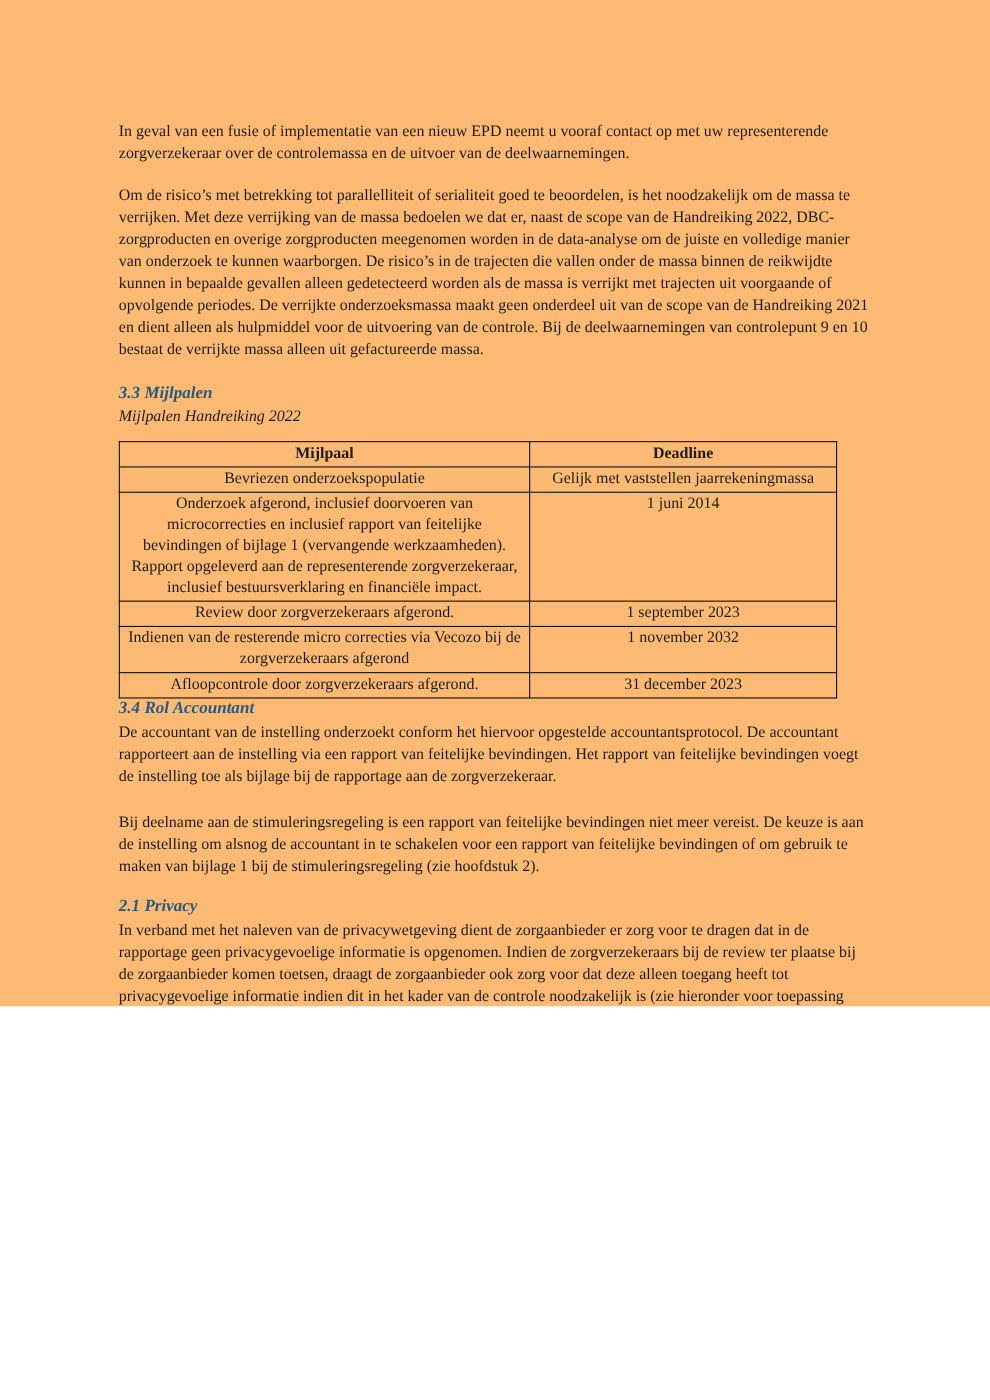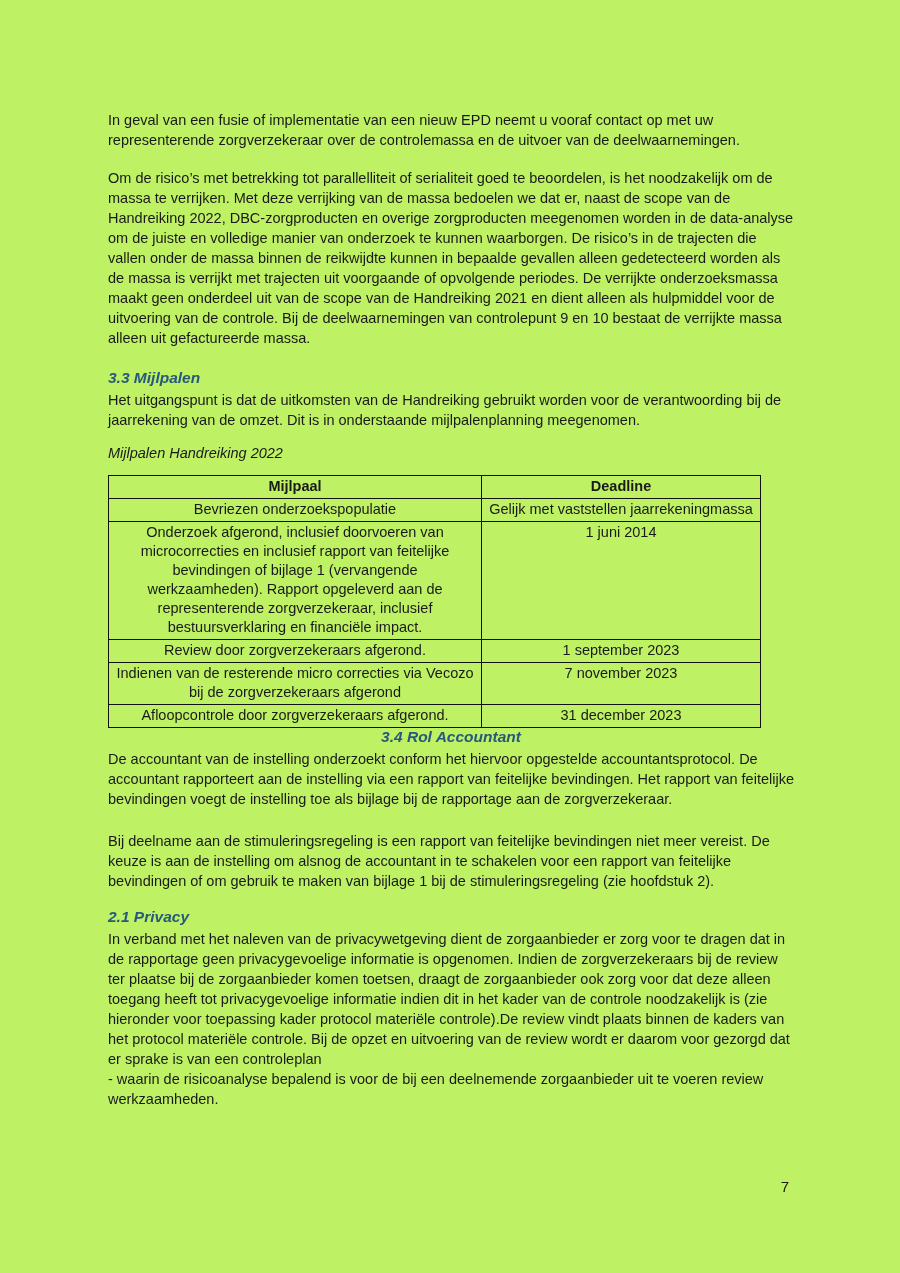--- a/index.html
+++ b/index.html
@@ -3,23 +3,23 @@
 <meta charset="utf-8">
 <style>
   html, body {
     margin: 0;
     padding: 0;
     background: #ffffff;
   }
   .page {
     position: relative;
     width: 900px;
-    height: 1273px;
-    background: #bef264;
-    font-family: Liberation Sans, sans-serif;
+    height: 915px;
+    background: #fdba74;
+    font-family: Liberation Serif, serif;
     color: #1a1a1a;
     overflow: hidden;
   }
   .content {
     position: absolute;
     left: 108px;
     top: 110px;
     width: 686px;
   }
   p.body-text {
@@ -83,21 +83,20 @@
 
 <div class="page">
   <div class="content">
 
     <p class="body-text" style="margin-bottom:18px">In geval van een fusie of implementatie van een nieuw EPD neemt u vooraf contact op met uw representerende zorgverzekeraar over de controlemassa en de uitvoer van de deelwaarnemingen.</p>
 
     <p class="body-text" style="margin-bottom:21px">Om de risico’s met betrekking tot parallelliteit of serialiteit goed te beoordelen, is het noodzakelijk om de massa te verrijken. Met deze verrijking van de massa bedoelen we dat er, naast de scope van de Handreiking 2022, DBC-zorgproducten en overige zorgproducten meegenomen worden in de data-analyse om de juiste en volledige manier van onderzoek te kunnen waarborgen. De risico’s in de trajecten die vallen onder de massa binnen de reikwijdte kunnen in bepaalde gevallen alleen gedetecteerd worden als de massa is verrijkt met trajecten uit voorgaande of opvolgende periodes. De verrijkte onderzoeksmassa  maakt geen onderdeel uit van de scope van de Handreiking 2021 en dient alleen als hulpmiddel voor de uitvoering van de controle. Bij de deelwaarnemingen van controlepunt 9 en 10 bestaat de verrijkte massa alleen uit gefactureerde massa.</p>
 
     <h2 class="section-heading" style="color: rgb(39, 89, 124);">3.3 Mijlpalen</h2>
 
-    <p class="body-text" style="margin-bottom:14px">Het uitgangspunt is dat de uitkomsten van de Handreiking gebruikt worden voor de verantwoording bij de jaarrekening van de omzet. Dit is in onderstaande mijlpalenplanning meegenomen.</p>
 
     <p class="table-caption">Mijlpalen Handreiking 2022</p>
 
     <table class="milestones">
       <colgroup>
         <col class="col-mijlpaal">
         <col class="col-deadline">
       </colgroup>
       <thead>
         <tr>
@@ -113,30 +112,30 @@
         <tr>
           <td class="pad-extra-2">Onderzoek afgerond, inclusief doorvoeren van microcorrecties en inclusief rapport van feitelijke bevindingen of bijlage 1 (vervangende werkzaamheden). Rapport opgeleverd aan de representerende zorgverzekeraar, inclusief bestuursverklaring en financiële impact.</td>
           <td>1 juni 2014</td>
         </tr>
         <tr>
           <td>Review door zorgverzekeraars afgerond.</td>
           <td>1 september 2023</td>
         </tr>
         <tr>
           <td>Indienen van de resterende micro correcties via Vecozo bij de zorgverzekeraars afgerond</td>
-          <td>7 november 2023</td>
+          <td>1 november 2032</td>
         </tr>
         <tr>
           <td>Afloopcontrole door zorgverzekeraars afgerond.</td>
           <td>31 december 2023</td>
         </tr>
       </tbody>
     </table>
 
-    <h2 class="section-heading after-table-gap" style="color: rgb(39, 89, 124); text-align: center;">3.4 Rol Accountant</h2>
+    <h2 class="section-heading after-table-gap" style="color: rgb(39, 89, 124);">3.4 Rol Accountant</h2>
 
     <p class="body-text" style="margin-bottom:22px">De accountant van de instelling onderzoekt conform het hiervoor opgestelde accountantsprotocol. De accountant rapporteert aan de instelling via een rapport van feitelijke bevindingen. Het rapport van feitelijke bevindingen voegt de instelling toe als bijlage bij de rapportage aan de zorgverzekeraar.</p>
 
     <p class="body-text" style="margin-bottom:17px">Bij deelname aan de stimuleringsregeling is een rapport van feitelijke bevindingen niet meer vereist. De keuze is aan de instelling om alsnog de accountant in te schakelen voor een rapport van feitelijke bevindingen of om gebruik te maken van bijlage 1 bij de stimuleringsregeling (zie hoofdstuk 2).</p>
 
     <h2 class="section-heading" style="color: rgb(39, 89, 124);">2.1 Privacy</h2>
 
     <p class="body-text tight">In verband met het naleven van de privacywetgeving dient de zorgaanbieder er zorg voor te dragen dat in de rapportage geen privacygevoelige informatie is opgenomen. Indien de zorgverzekeraars bij de review ter plaatse bij de zorgaanbieder komen toetsen, draagt de zorgaanbieder ook zorg voor dat deze alleen toegang heeft tot privacygevoelige informatie indien dit in het kader van de controle noodzakelijk is (zie hieronder voor toepassing kader protocol materiële controle).De review vindt plaats binnen de kaders van het protocol materiële controle. Bij de opzet en uitvoering van de review wordt er daarom voor gezorgd dat er sprake is van een controleplan</p>
 
     <p class="body-text tight">- waarin de risicoanalyse bepalend is voor de bij een deelnemende zorgaanbieder uit te voeren review werkzaamheden.</p>

